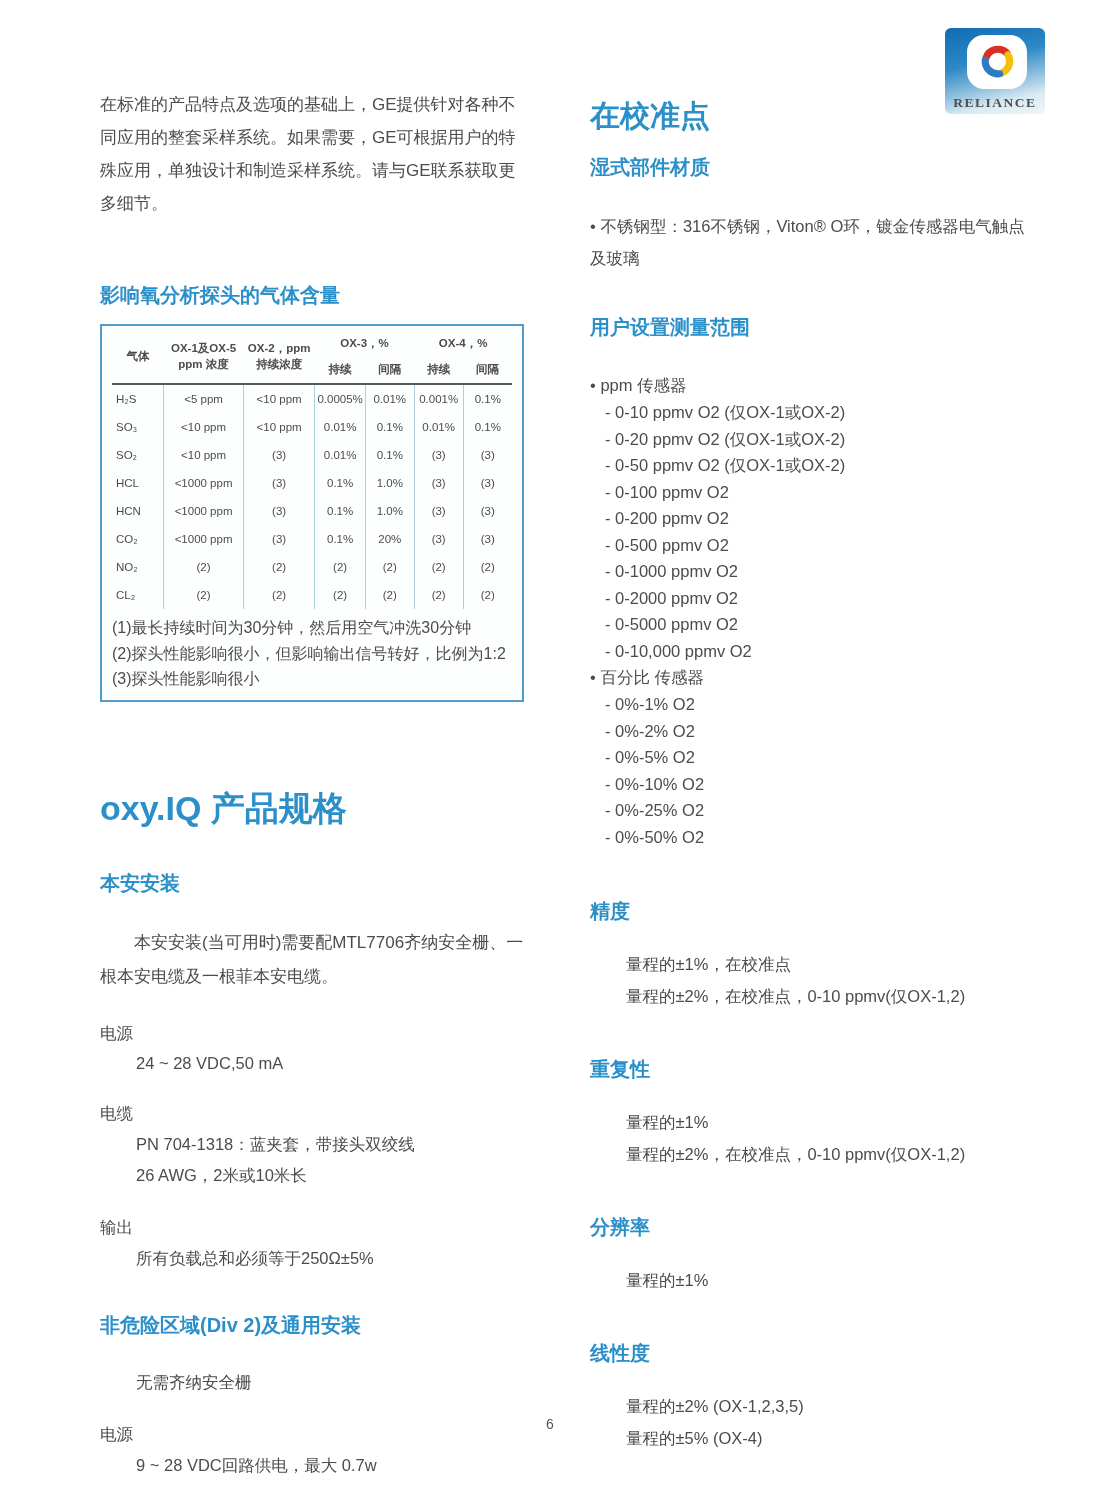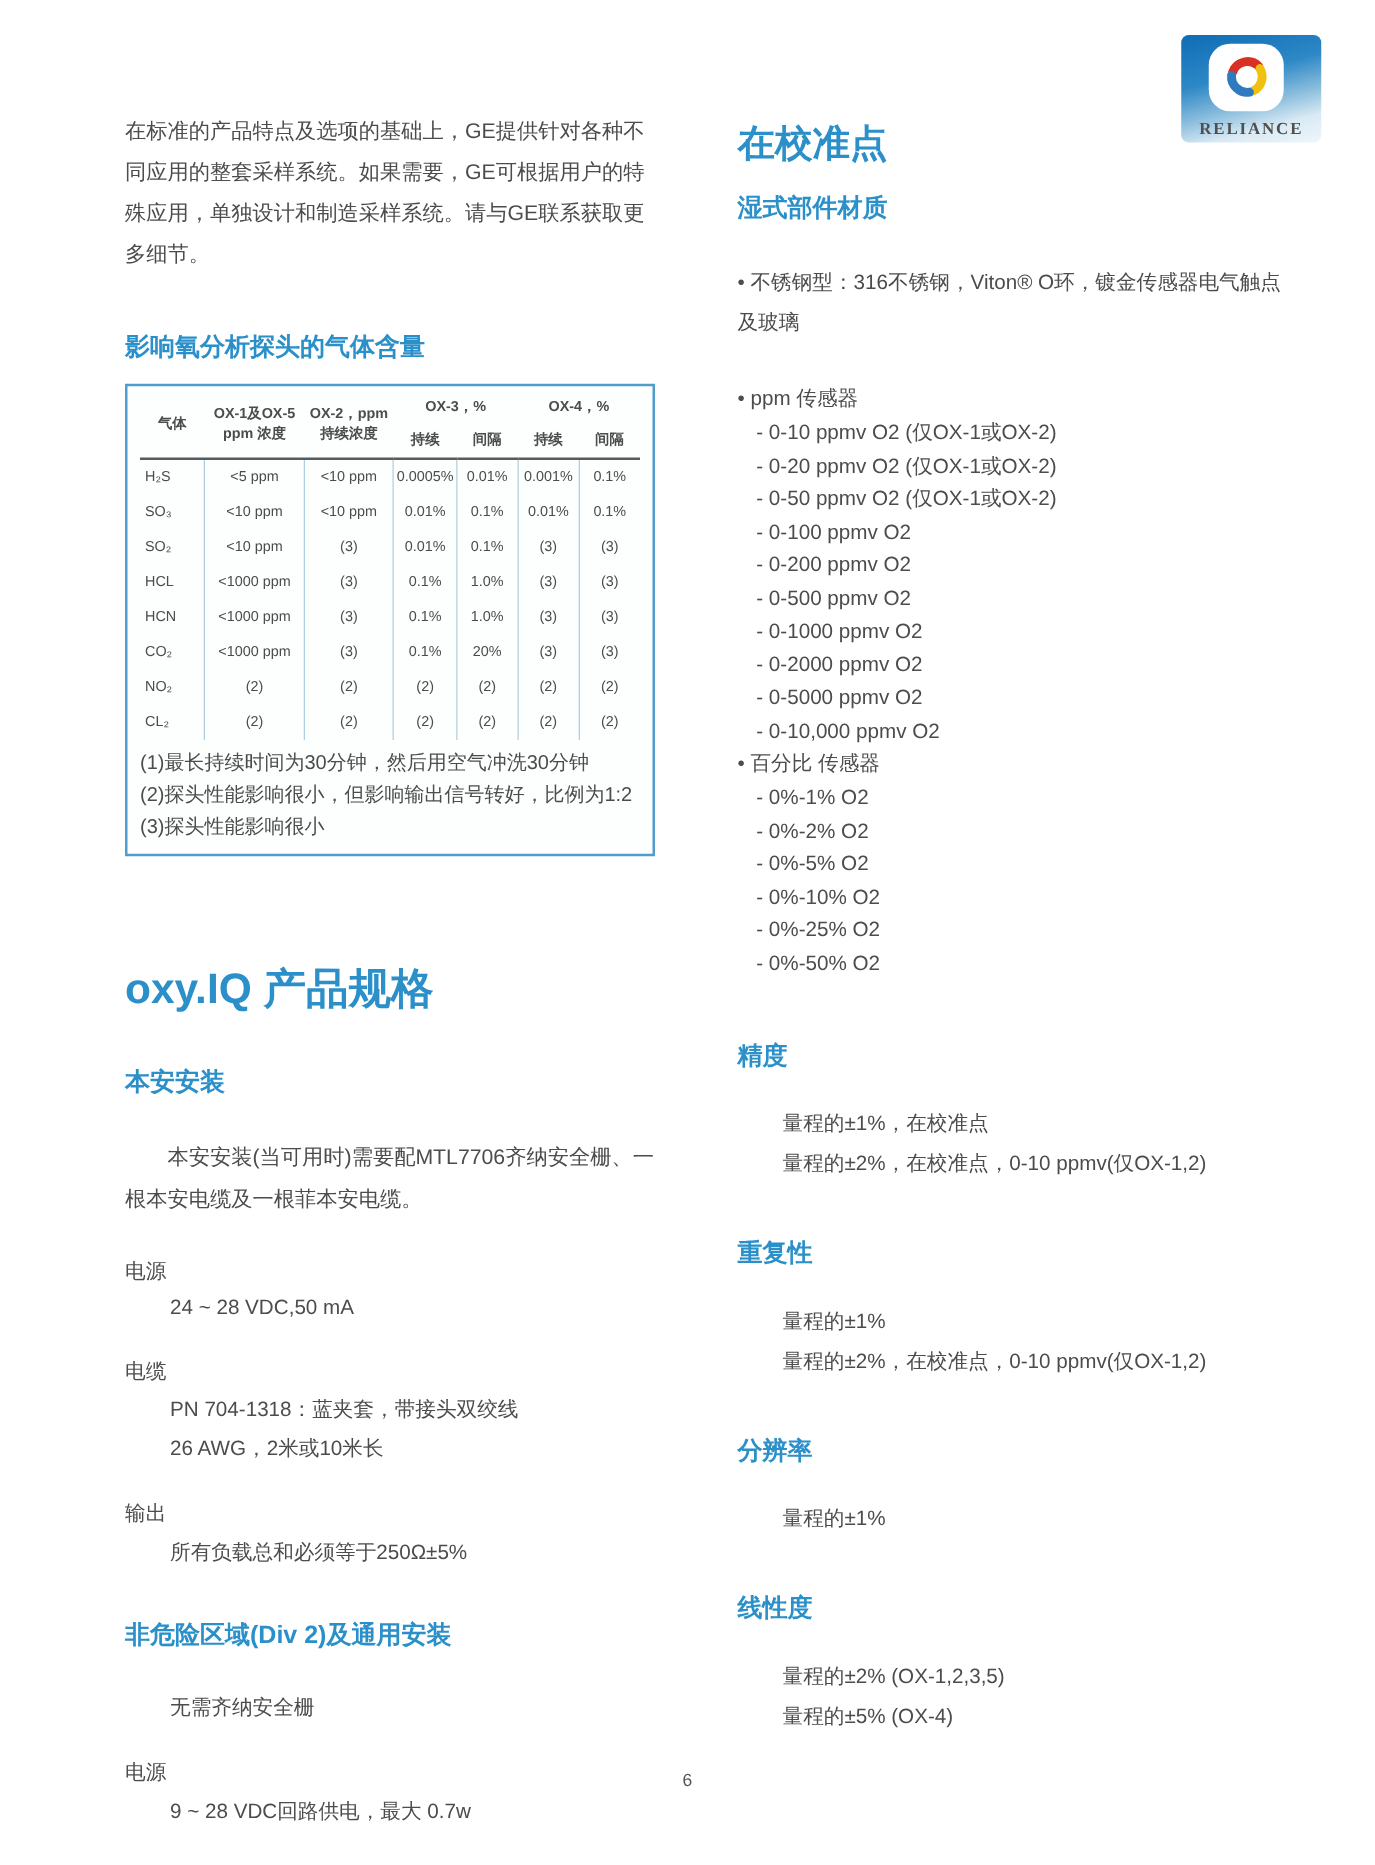--- a/index.html
+++ b/index.html
@@ -6,21 +6,21 @@
   html,body { background:#ffffff; }
   body {
     width:1100px; height:1492px; position:relative;
     font-family:"Liberation Sans","DejaVu Sans",sans-serif;
     color:#4c4c4c;
   }
   .page { position:absolute; inset:0; background:#ffffff; overflow:hidden; }
 
   
   .logo {
-    position:absolute; left:945px; top:28px; width:112px; height:86px;
+    position:absolute; left:945px; top:28px; width:100px; height:86px;
     border-radius:6px; overflow:hidden;
     background:linear-gradient(165deg,#0f6cb4 0%,#2d88c6 38%,#8cbedd 62%,#d9eaf4 80%,#eef6fa 100%);
   }
   .logo-emblem {
     position:absolute; left:22px; top:7px; width:60px; height:54px;
     background:#ffffff; border-radius:17px;
     display:flex; align-items:center; justify-content:center;
   }
   .logo-text {
     position:absolute; left:0; right:0; bottom:3px; text-align:center;
@@ -32,21 +32,21 @@
   .col { position:absolute; }
   .col-left  { left:100px; top:88px;  width:424px; }
   .col-right { left:590px; top:98px;  width:440px; }
 
   .h-blue { color:#2b90c9; font-size:20px; font-weight:bold; line-height:1.3; }
   .big-title { color:#2b90c9; font-weight:bold; font-size:34px; line-height:1.2; }
 
   .body-text { font-size:17px; line-height:1.95; color:#4c4c4c; }
 
   .h-sampling { margin:0 0 26px 0; }
-  .p-sampling { margin:0 0 44px 0; }
+  .p-sampling { margin:0 0 61px 0; }
   .h-table { margin:0 0 16px 0; }
 
   
   .gas-box { border:2px solid #4f9dca; padding:4px 10px 8px 10px; background:#fdfefe; }
   .gas-box table { width:100%; border-collapse:collapse; font-size:11.5px; color:#4c4c4c; }
   .gas-box thead th { font-weight:600; text-align:center; vertical-align:middle; padding:5px 2px; line-height:1.45; }
   .gas-box tbody td { text-align:center; padding:8px 2px; }
   .gas-box tbody tr:first-child td { border-top:2px solid #58595b; }
   .gas-box tbody td + td { border-left:1px solid #aecfe2; }
   .gas-box tbody td:first-child { text-align:left; padding-left:4px; }
@@ -234,20 +234,21 @@
   </div>
 
   <div class="col col-right">
     <h1 class="big-title right-title">在校准点</h1>
 
     <h3 class="h-blue h-wetted">湿式部件材质</h3>
     <ul class="bullets">
       <li>不锈钢型：316不锈钢，Viton® O环，镀金传感器电气触点及玻璃</li>
     </ul>
 
+    <h3 class="h-blue h-ranges">用户设置测量范围</h3>
     <div class="range-groups">
         <div class="range-group-label">ppm 传感器</div>
         <div class="range-item">0-10 ppmv O2 (仅OX-1或OX-2)</div>
         <div class="range-item">0-20 ppmv O2 (仅OX-1或OX-2)</div>
         <div class="range-item">0-50 ppmv O2 (仅OX-1或OX-2)</div>
         <div class="range-item">0-100 ppmv O2</div>
         <div class="range-item">0-200 ppmv O2</div>
         <div class="range-item">0-500 ppmv O2</div>
         <div class="range-item">0-1000 ppmv O2</div>
         <div class="range-item">0-2000 ppmv O2</div>

